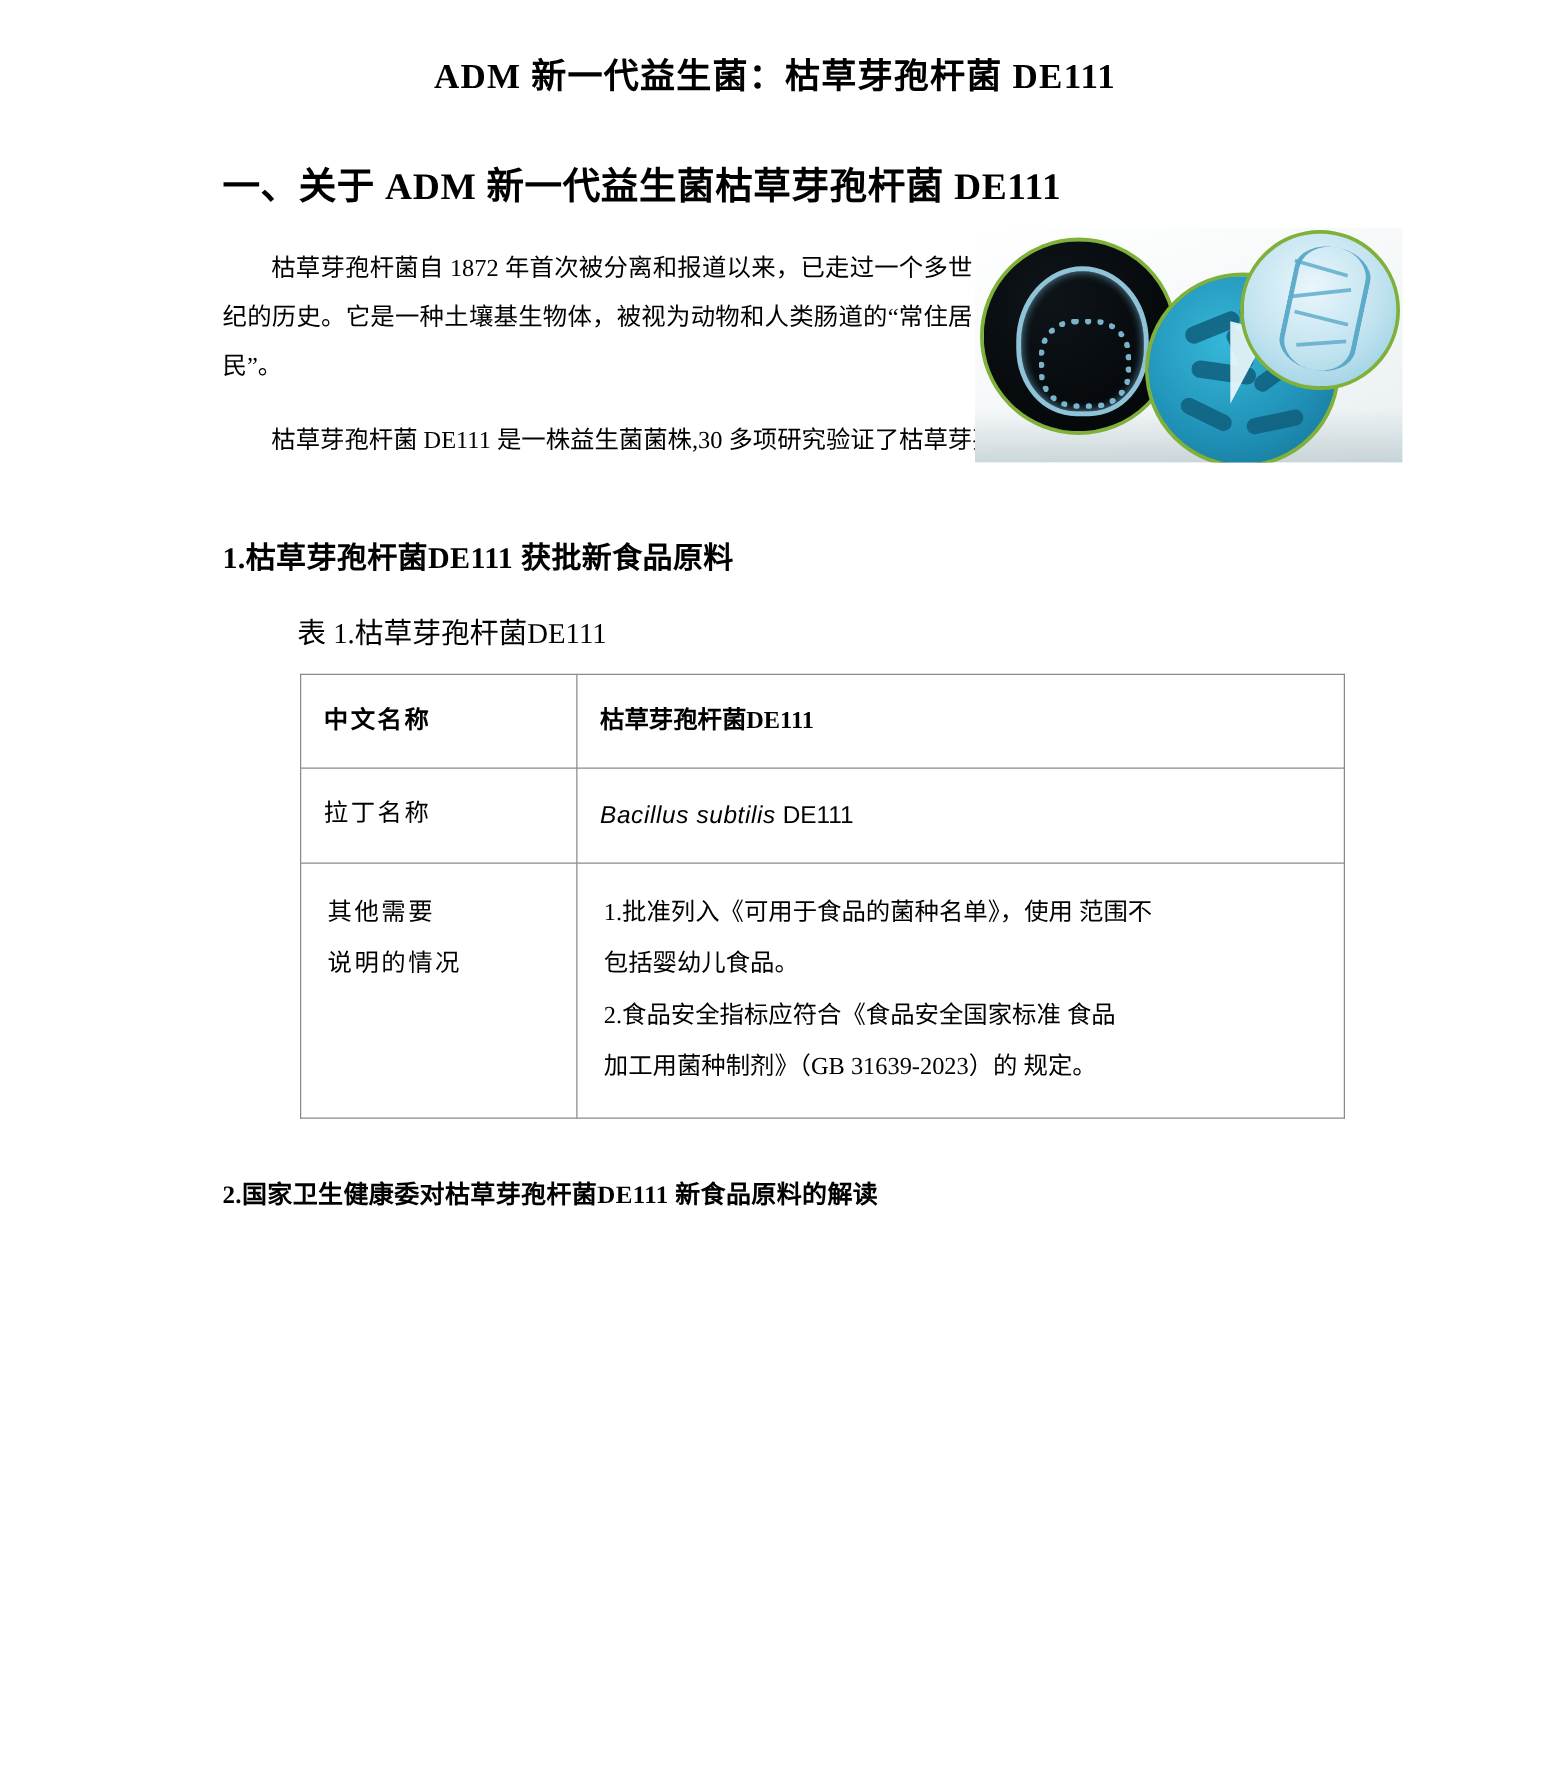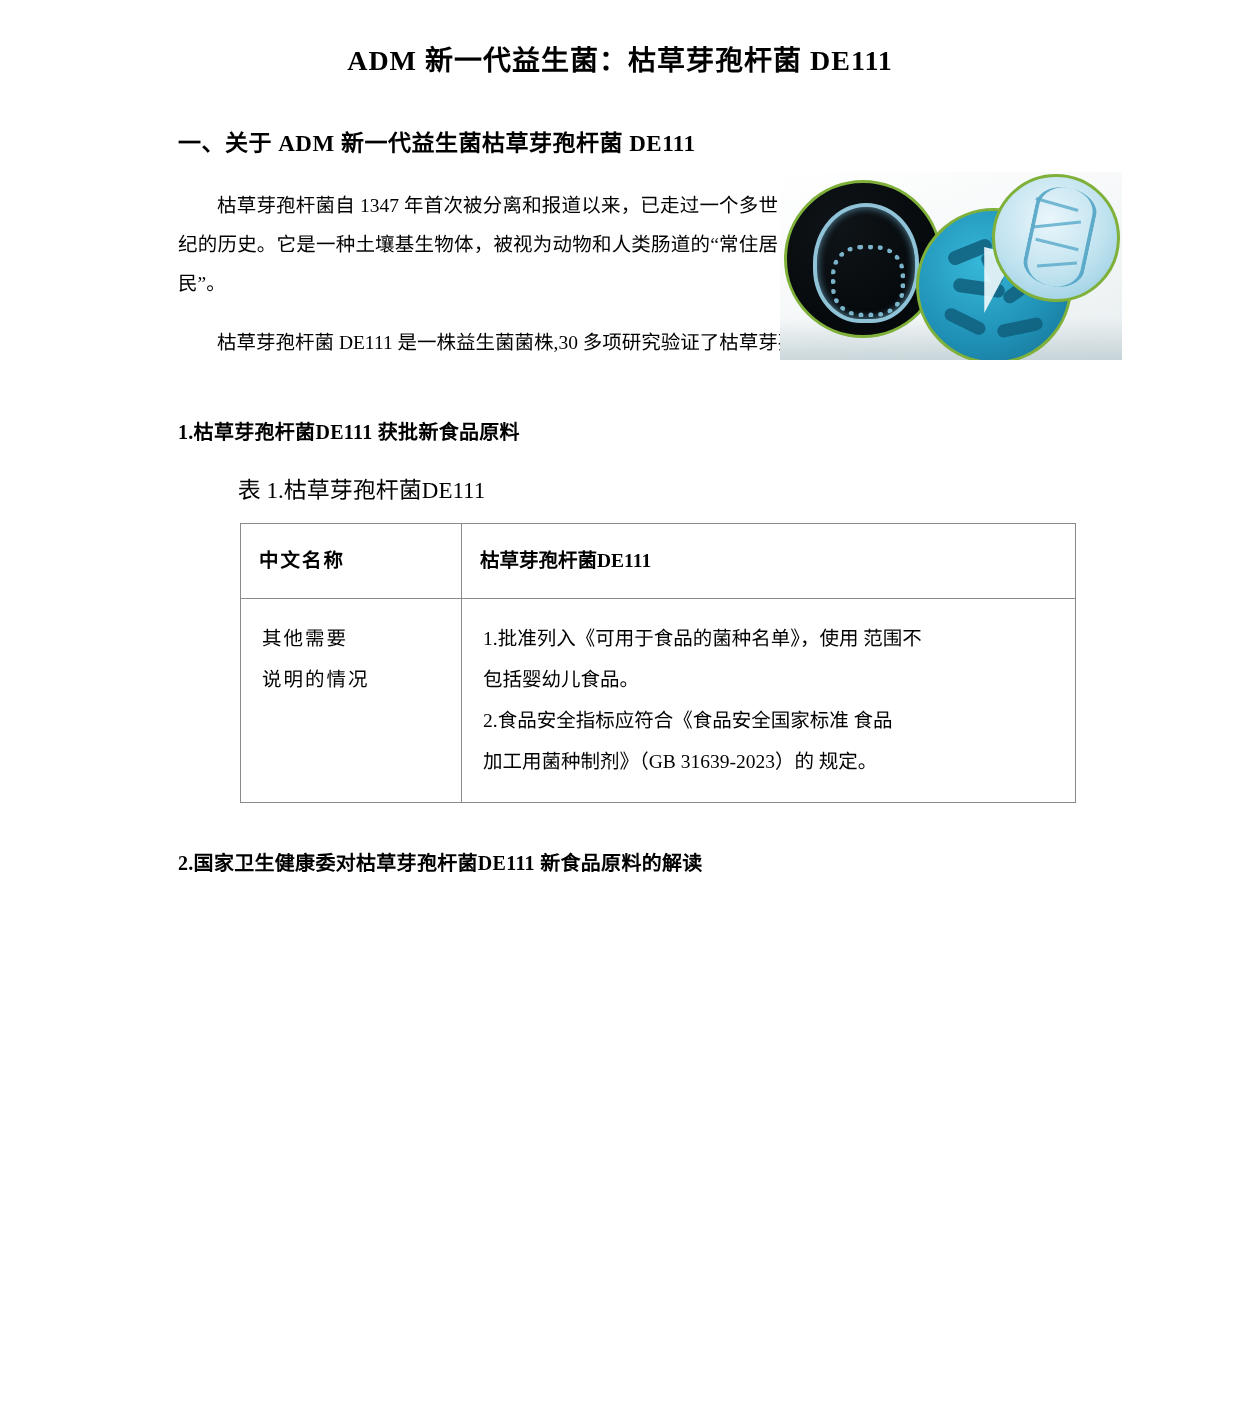--- a/index.html
+++ b/index.html
@@ -27,27 +27,27 @@
     font-size: 28px;
     font-weight: bold;
     letter-spacing: 1px;
     margin: 38px 0 4px 0;
     font-family: "Liberation Serif", "DejaVu Serif", serif;
   }
   .content {
     margin: 0 148px 0 178px;
   }
   h2.section-heading {
-    font-size: 23px;
+    font-size: 30px;
     font-weight: bold;
     margin: 46px 0 0 0;
     letter-spacing: 0.5px;
   }
   h3.sub-heading {
-    font-size: 20px;
+    font-size: 24px;
     font-weight: bold;
     margin: 0;
     letter-spacing: 0.3px;
   }
   p.body-text {
     font-size: 19.5px;
     line-height: 2.0;
     text-align: justify;
     margin: 0;
     text-indent: 2em;
@@ -212,21 +212,21 @@
 <div class="page">
 
   <h1 class="doc-title">ADM 新一代益生菌：枯草芽孢杆菌 DE111</h1>
 
   <div class="content">
 
     <h2 class="section-heading">一、关于 ADM 新一代益生菌枯草芽孢杆菌 DE111</h2>
 
     <div class="intro-wrap">
       <div class="intro-text">
-        <p class="body-text">枯草芽孢杆菌自 1347 年首次被分离和报道以来，已走过一个多世纪的历史。它是一种土壤基生物体，被视为动物和人类肠道的“常住居民”。</p>
+        <p class="body-text">枯草芽孢杆菌自 1872 年首次被分离和报道以来，已走过一个多世纪的历史。它是一种土壤基生物体，被视为动物和人类肠道的“常住居民”。</p>
       </div>
 
       <div class="intro-image">
         <div class="img-frame">
           <div class="shadow-band"></div>
 
           <div class="circle gut"></div>
 
           <div class="circle bact">
             <div class="rod" style="left:28px; top:34px; width:46px; height:14px; transform:rotate(-22deg);"></div>
@@ -260,20 +260,24 @@
     <h3 class="sub-heading">1.枯草芽孢杆菌DE111 获批新食品原料</h3>
 
 
     <p class="fig-caption">表 1.枯草芽孢杆菌DE111</p>
 
     <table class="info-table">
       <tbody>
         <tr>
           <td class="label-cell first">中文名称</td>
           <td class="value-cell bold">枯草芽孢杆菌DE111</td>
+        </tr>
+        <tr>
+          <td class="label-cell">拉丁名称</td>
+          <td class="value-cell"><span class="latin">Bacillus subtilis</span><span class="latin-suffix"> DE111</span></td>
         </tr>
         <tr>
           <td class="label-cell">
             <p class="cell-line">其他需要</p>
             <p class="cell-line">说明的情况</p>
           </td>
           <td class="value-cell">
             <p class="cell-line">1.批准列入《可用于食品的菌种名单》，使用 范围不</p>
             <p class="cell-line">包括婴幼儿食品。</p>
             <p class="cell-line">2.食品安全指标应符合《食品安全国家标准 食品</p>

